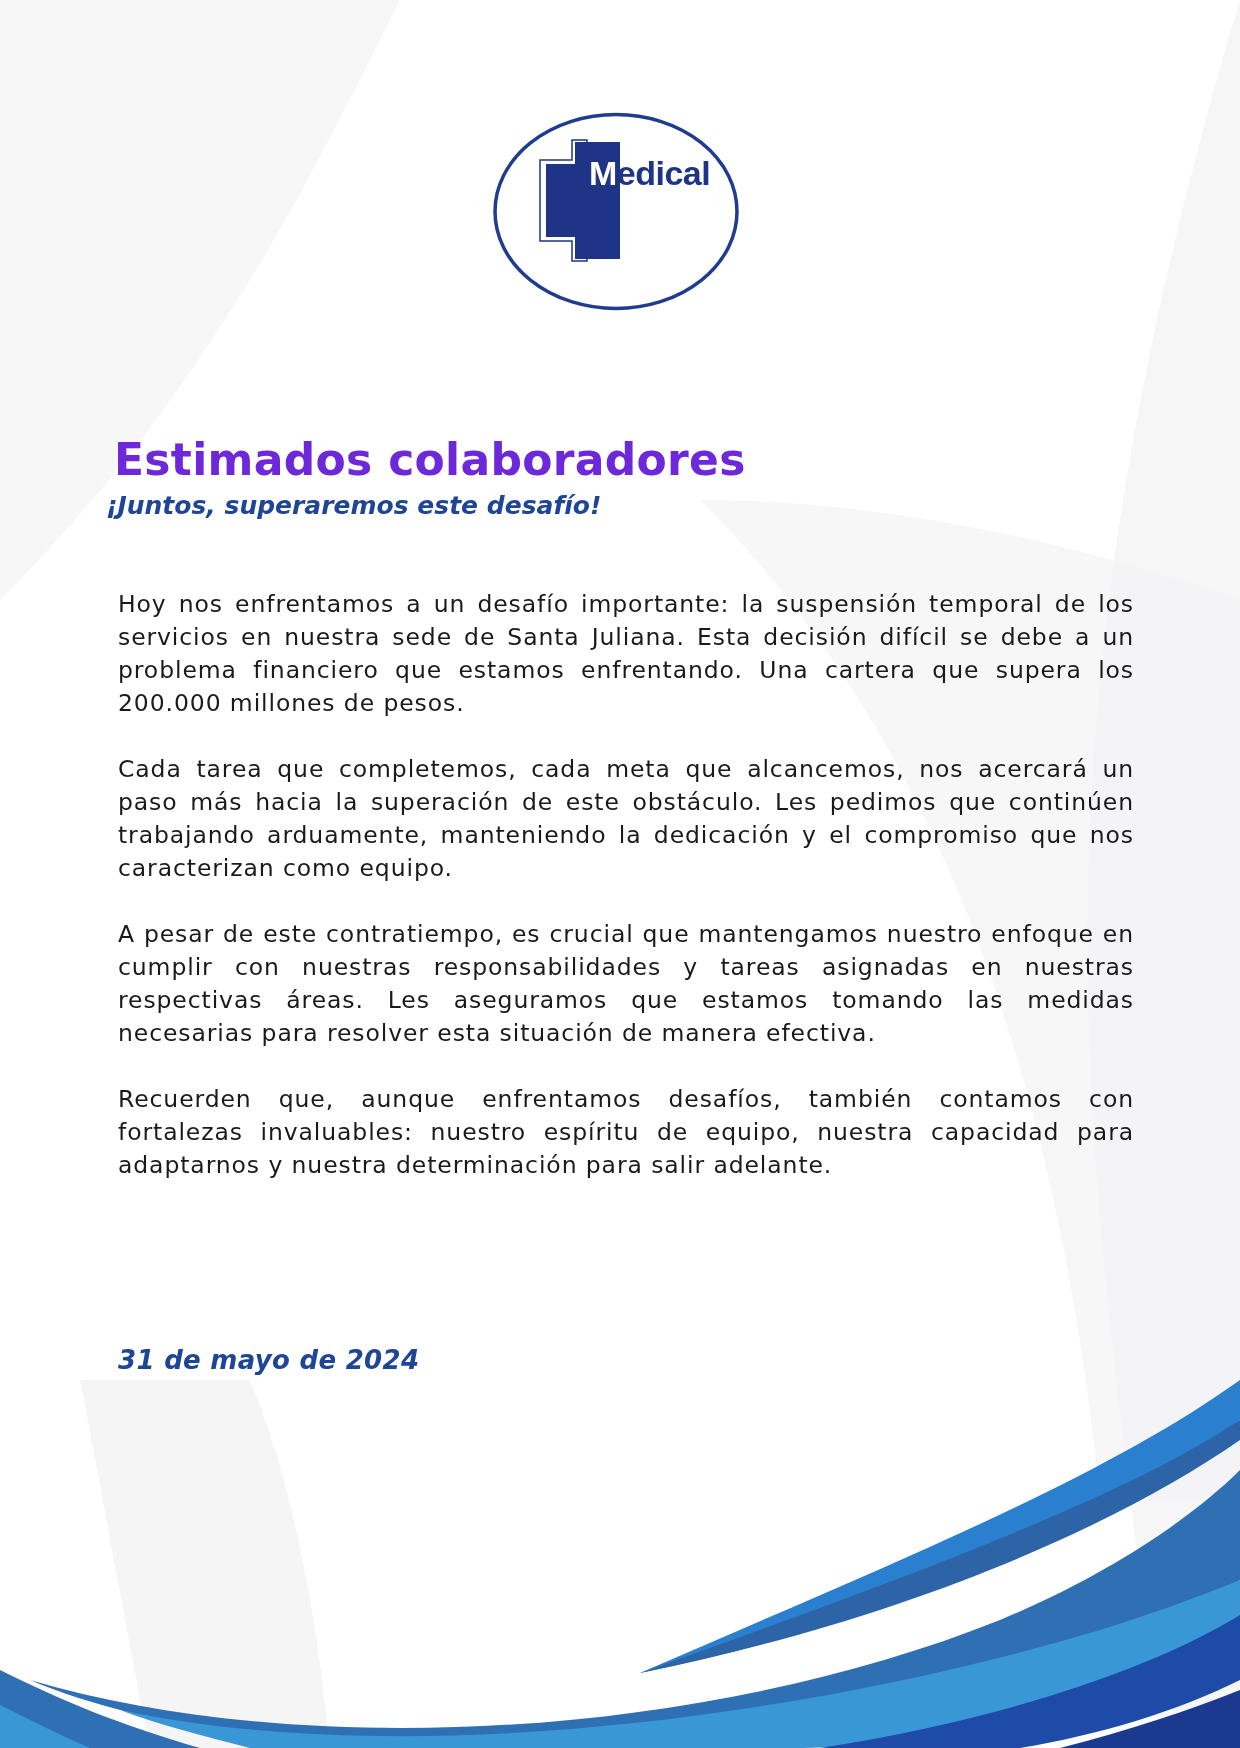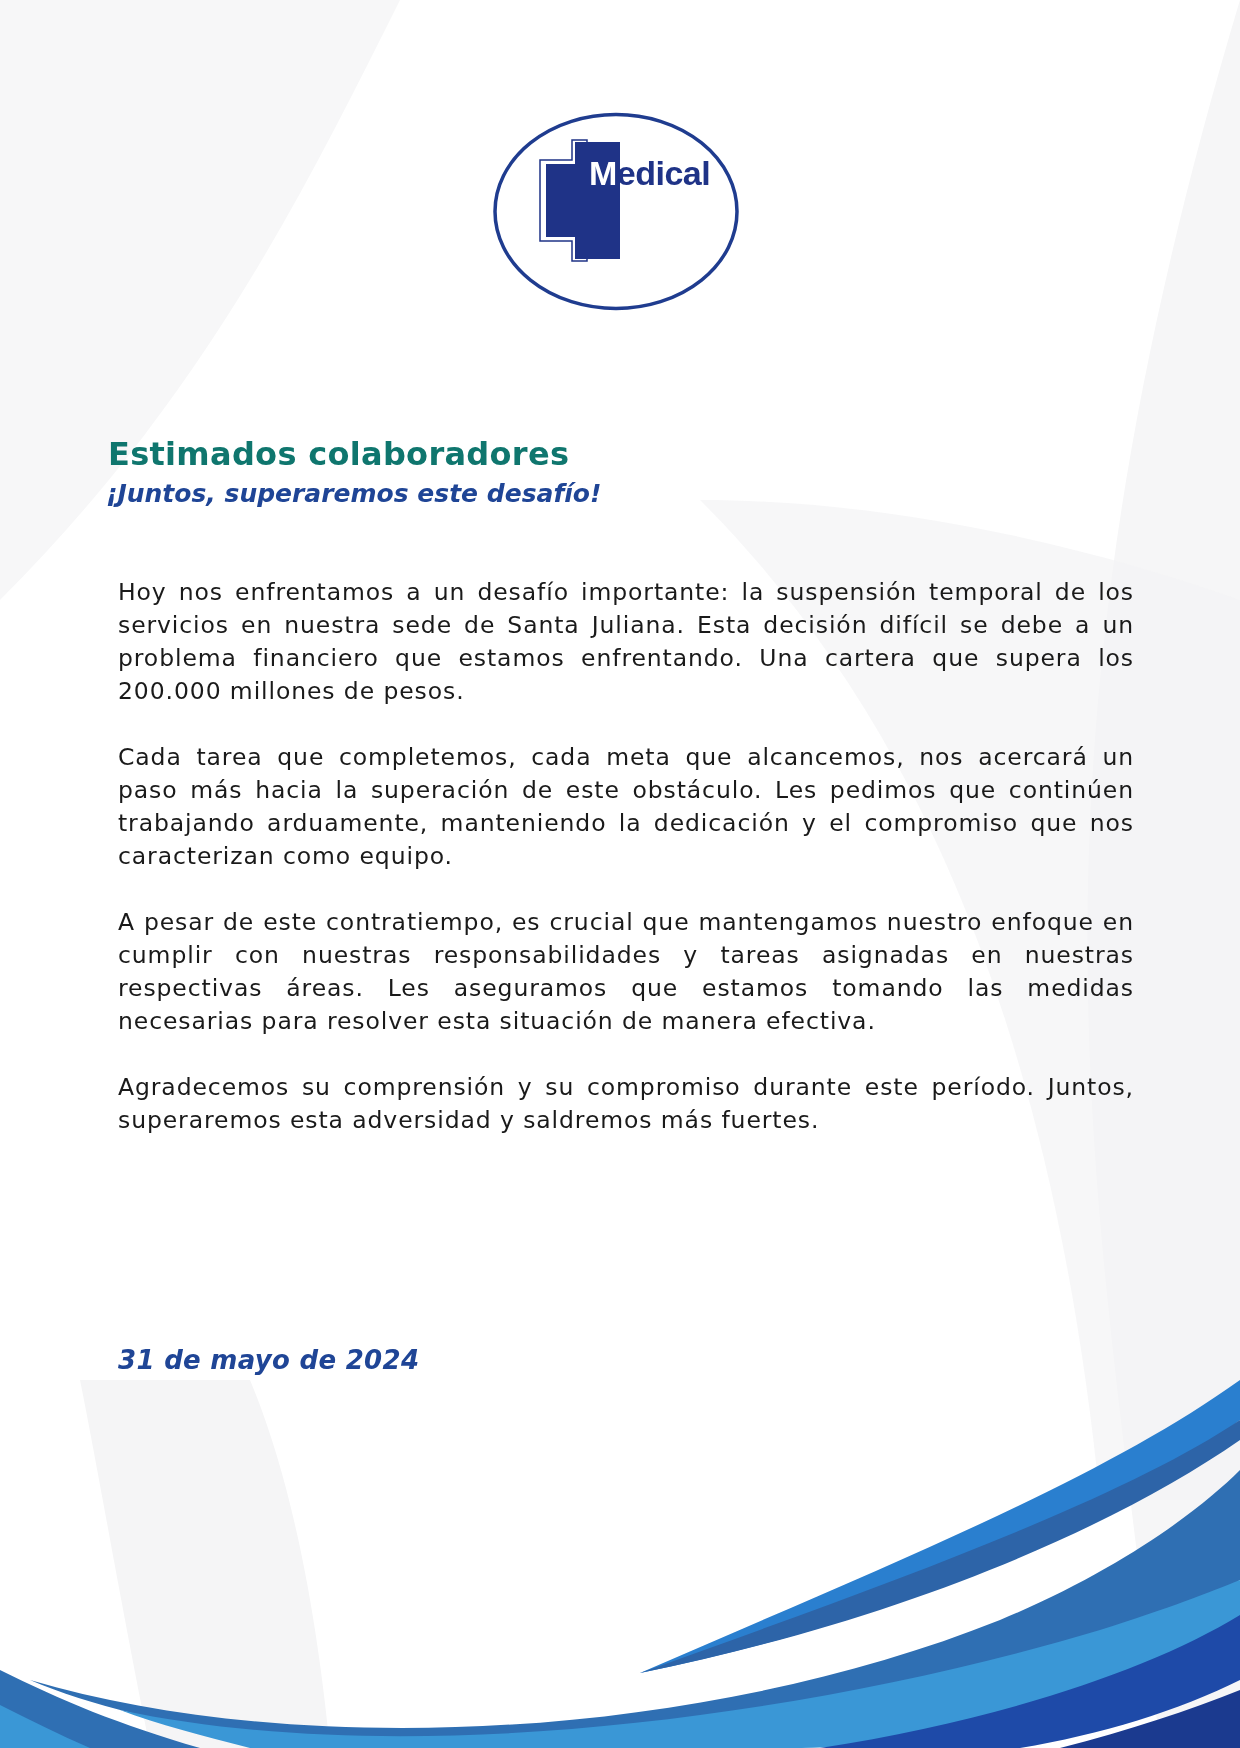--- a/index.html
+++ b/index.html
@@ -11,21 +11,21 @@
   .bg-shapes { position: absolute; left: 0; top: 0; width: 1240px; height: 1748px; z-index: 0; }
   .logo {
     position: absolute; left: 493px; top: 112px; width: 246px; height: 199px;
     z-index: 1;
   }
   .logo svg { width: 100%; height: 100%; }
   .content {
     position: absolute; left: 106px; top: 430px; width: 1028px; z-index: 2;
   }
   .title {
-    margin: 2px; font-size: 32px; font-weight: bold; color: #0f766e;
+    margin: 8px; font-size: 44px; font-weight: bold; color: #6d28d9;
     line-height: 44px; letter-spacing: 0.3px;
   }
   .subtitle {
     margin: 0; font-size: 25px; font-weight: bold; font-style: italic; color: #1f4596;
     line-height: 32px;
   }
   .body-text { margin-top: 66px; }
   .para {
     margin: 0 0 33px 12px; font-size: 23.5px; line-height: 33px; color: #1a1a1a;
     text-align: justify; text-align-last: left; letter-spacing: 0.9px;
@@ -63,21 +63,21 @@
   </div>
 </div>
 
 <div class="content">
   <h1 class="title">Estimados colaboradores</h1>
   <h2 class="subtitle">¡Juntos, superaremos este desafío!</h2>
   <div class="body-text">
     <p class="para">Hoy nos enfrentamos a un desafío importante: la suspensión temporal de los servicios en nuestra sede de Santa Juliana. Esta decisión difícil se debe a un problema financiero que estamos enfrentando. Una cartera que supera los 200.000 millones de pesos.</p>
     <p class="para">Cada tarea que completemos, cada meta que alcancemos, nos acercará un paso más hacia la superación de este obstáculo. Les pedimos que continúen trabajando arduamente, manteniendo la dedicación y el compromiso que nos caracterizan como equipo.</p>
     <p class="para">A pesar de este contratiempo, es crucial que mantengamos nuestro enfoque en cumplir con nuestras responsabilidades y tareas asignadas en nuestras respectivas áreas. Les aseguramos que estamos tomando las medidas necesarias para resolver esta situación de manera efectiva.</p>
-    <p class="para">Agradecemos su comprensión y su compromiso durante este período. Juntos, superaremos esta adversidad y saldremos más fuertes.</p>
+    <p class="para">Recuerden que, aunque enfrentamos desafíos, también contamos con fortalezas invaluables: nuestro espíritu de equipo, nuestra capacidad para adaptarnos y nuestra determinación para salir adelante.</p>
   </div>
 </div>
 
 <p class="date">31 de mayo de 2024</p>
 
 <svg class="waves" viewBox="0 0 1240 368" preserveAspectRatio="none">
 
   <path d="M640 293 C900 180 1100 100 1240 0 L1240 40 C1100 150 900 240 640 293 Z" fill="#2a7fcf"></path>
   <path d="M640 293 C900 200 1120 120 1240 40 L1240 60 C1110 150 900 240 640 293 Z" fill="#2d64a8"></path>
 

